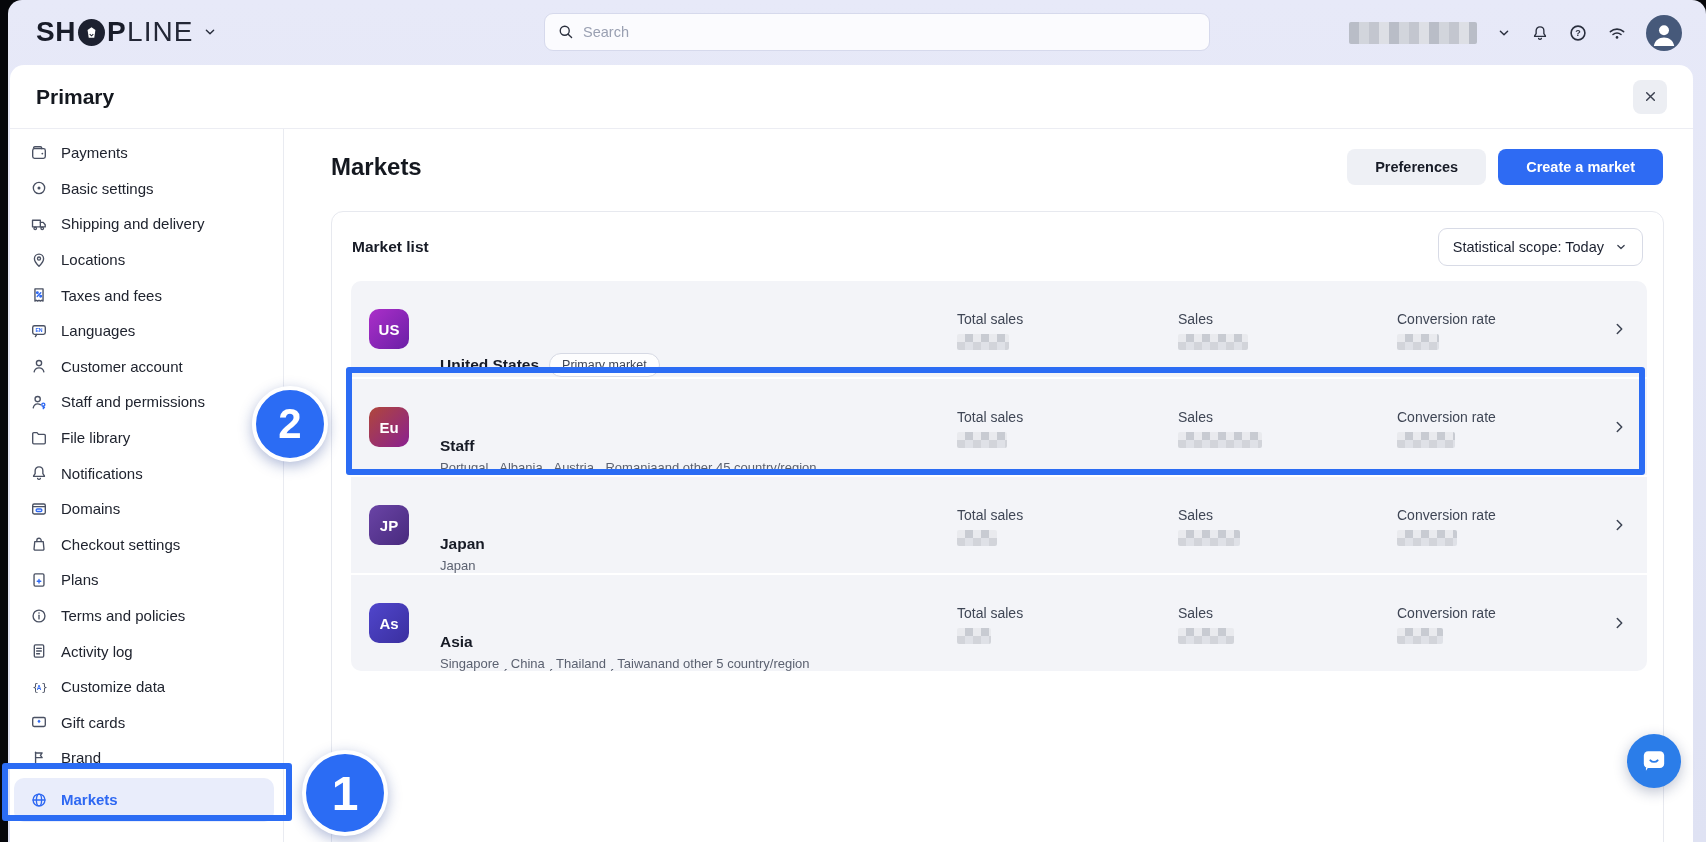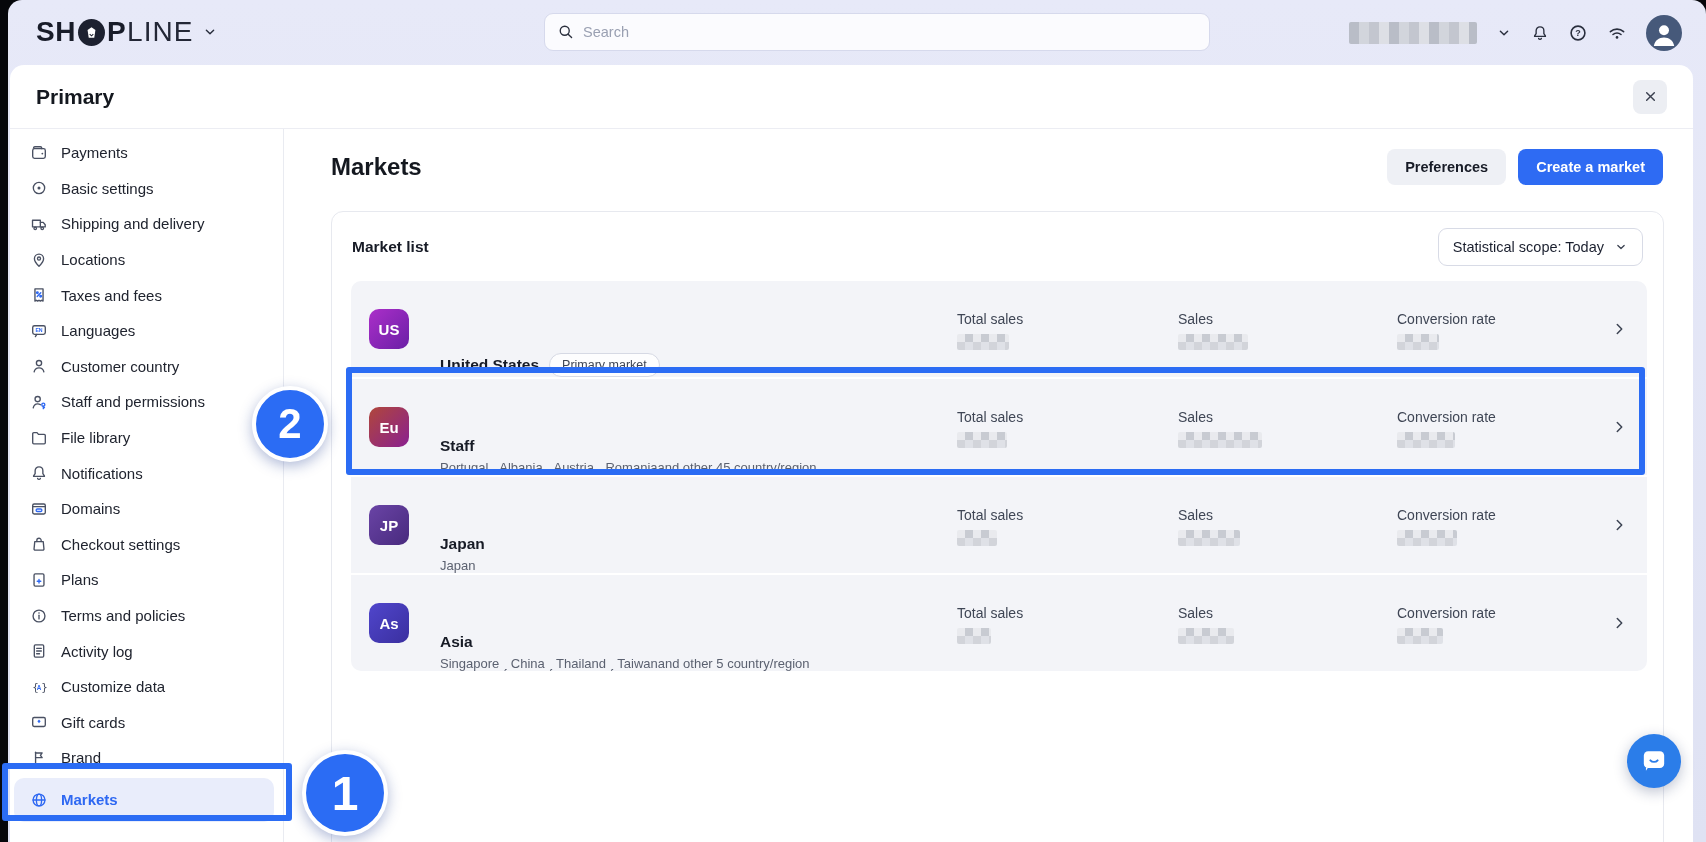--- a/index.html
+++ b/index.html
@@ -47,21 +47,21 @@
   .side-item .s-icon { width:18px; height:18px; color:#4a5163; display:flex; }
   .side-item.active { height:44px; margin:2px 9px 0 4px; padding-left:16px; background:#e9edfb; border-radius:10px;
     color:#2e68f2; font-weight:600; }
   .side-item.active .s-icon { color:#2e68f2; }
 
   
   .main { position:absolute; left:275px; top:64px; right:0; bottom:0; overflow:hidden; background:#fff; }
   .mh { display:flex; align-items:center; margin:20px 30px 0 46px; }
   .m-title { font-size:24px; font-weight:bold; color:#14181f; }
   .mh-btns { margin-left:auto; display:flex; gap:12px; }
-  .btn { height:36px; border-radius:8px; display:flex; align-items:center; padding:0 18px; font-size:14.5px;
+  .btn { height:36px; border-radius:8px; display:flex; align-items:center; padding:0 28px; font-size:14.5px;
     font-weight:600; cursor:pointer; border:none; font-family:"Liberation Sans","DejaVu Sans",sans-serif; }
   .btn-light { background:#eef0f5; color:#171b26; }
   .btn-primary { background:#2e6bf3; color:#fff; }
 
   .card { position:relative; margin:26px 30px 0 46px; width:1333px; height:652px; border:1px solid #e7e9ef;
     border-radius:12px; background:#fff; }
   .card-head { height:69px; display:flex; align-items:center; padding:0 20px; }
   .card-title { font-size:15.5px; font-weight:600; color:#171b26; }
   .scope-btn { margin-left:auto; height:38px; border:1px solid #d8dbe6; border-radius:9px; background:#fff;
     display:flex; align-items:center; gap:10px; padding:0 14px; font-size:14.5px; color:#1a1f2e; cursor:pointer; }
@@ -244,21 +244,21 @@
           </span>
           <span>Languages</span>
         </div>
         <div class="side-item">
           <span class="s-icon">
             <svg viewBox="0 0 20 20" width="18" height="18" fill="none" stroke="currentColor" stroke-width="1.5" stroke-linecap="round" stroke-linejoin="round">
               <circle cx="10" cy="6.8" r="2.9"></circle>
               <path d="M4.6 16.6c.5-3 2.7-4.6 5.4-4.6s4.9 1.6 5.4 4.6"></path>
             </svg>
           </span>
-          <span>Customer country</span>
+          <span>Customer account</span>
         </div>
         <div class="side-item">
           <span class="s-icon">
             <svg viewBox="0 0 20 20" width="18" height="18" fill="none" stroke="currentColor" stroke-width="1.5" stroke-linecap="round" stroke-linejoin="round">
               <circle cx="8.5" cy="6.8" r="2.9"></circle>
               <path d="M3.6 16.6c.5-3 2.5-4.6 4.9-4.6 1.2 0 2.3.4 3.2 1"></path>
               <circle cx="14.8" cy="13" r="1.7" stroke="#2e68f2"></circle>
               <path d="M14.8 14.7v2.7M14.8 16.3h1.3" stroke="#2e68f2"></path>
             </svg>
           </span>

